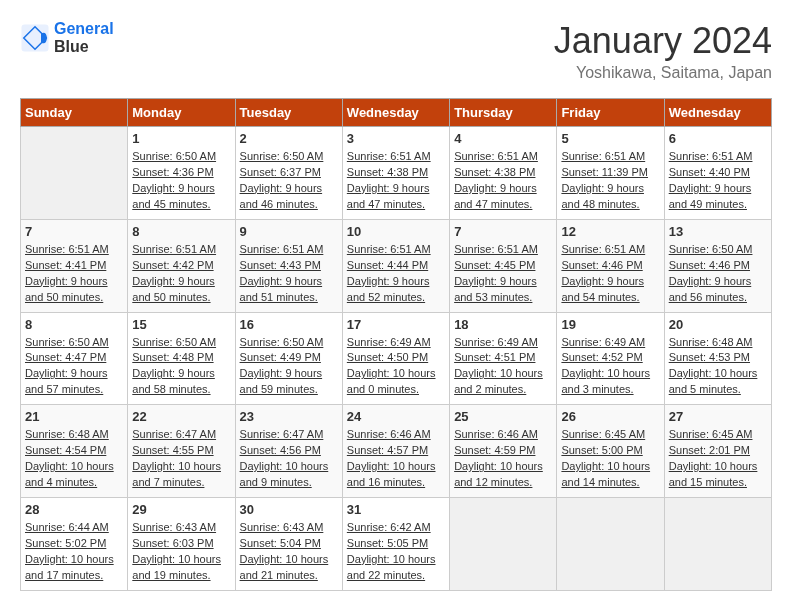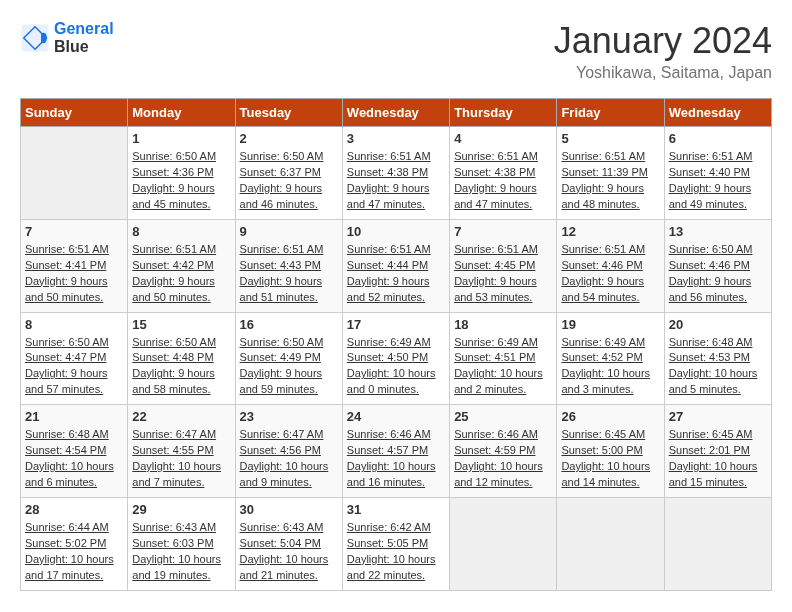--- a/index.html
+++ b/index.html
@@ -283,21 +283,21 @@
           <span>Daylight: 10 hours and 5 minutes.</span>
         </div>
       </td>
       </tr>
       <tr>
         <td>
         <span class="day-number">21</span>
         <div class="cell-info">
           <span>Sunrise: 6:48 AM</span><br>
           <span>Sunset: 4:54 PM</span><br>
-          <span>Daylight: 10 hours and 6 minutes.</span>
+          <span>Daylight: 10 hours and 4 minutes.</span>
         </div>
       </td>
         <td>
         <span class="day-number">22</span>
         <div class="cell-info">
           <span>Sunrise: 6:47 AM</span><br>
           <span>Sunset: 4:55 PM</span><br>
           <span>Daylight: 10 hours and 7 minutes.</span>
         </div>
       </td>

